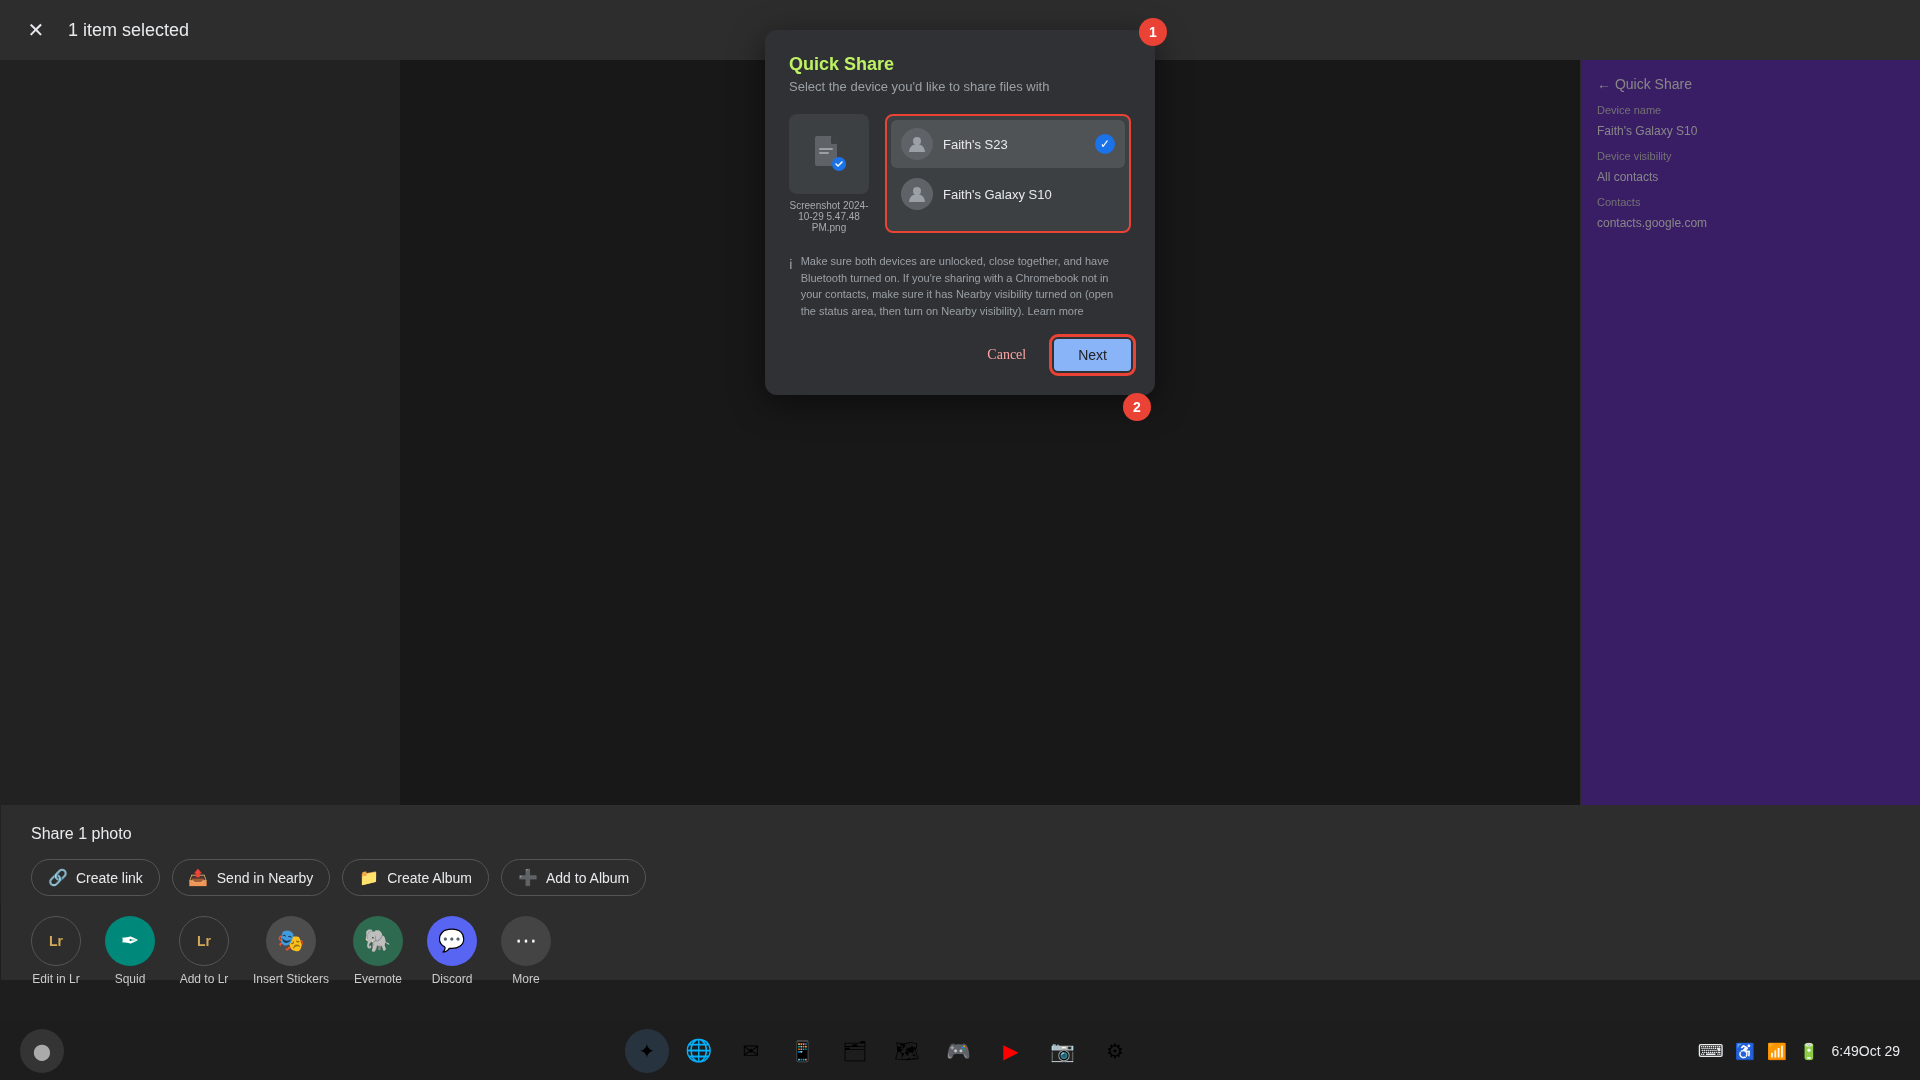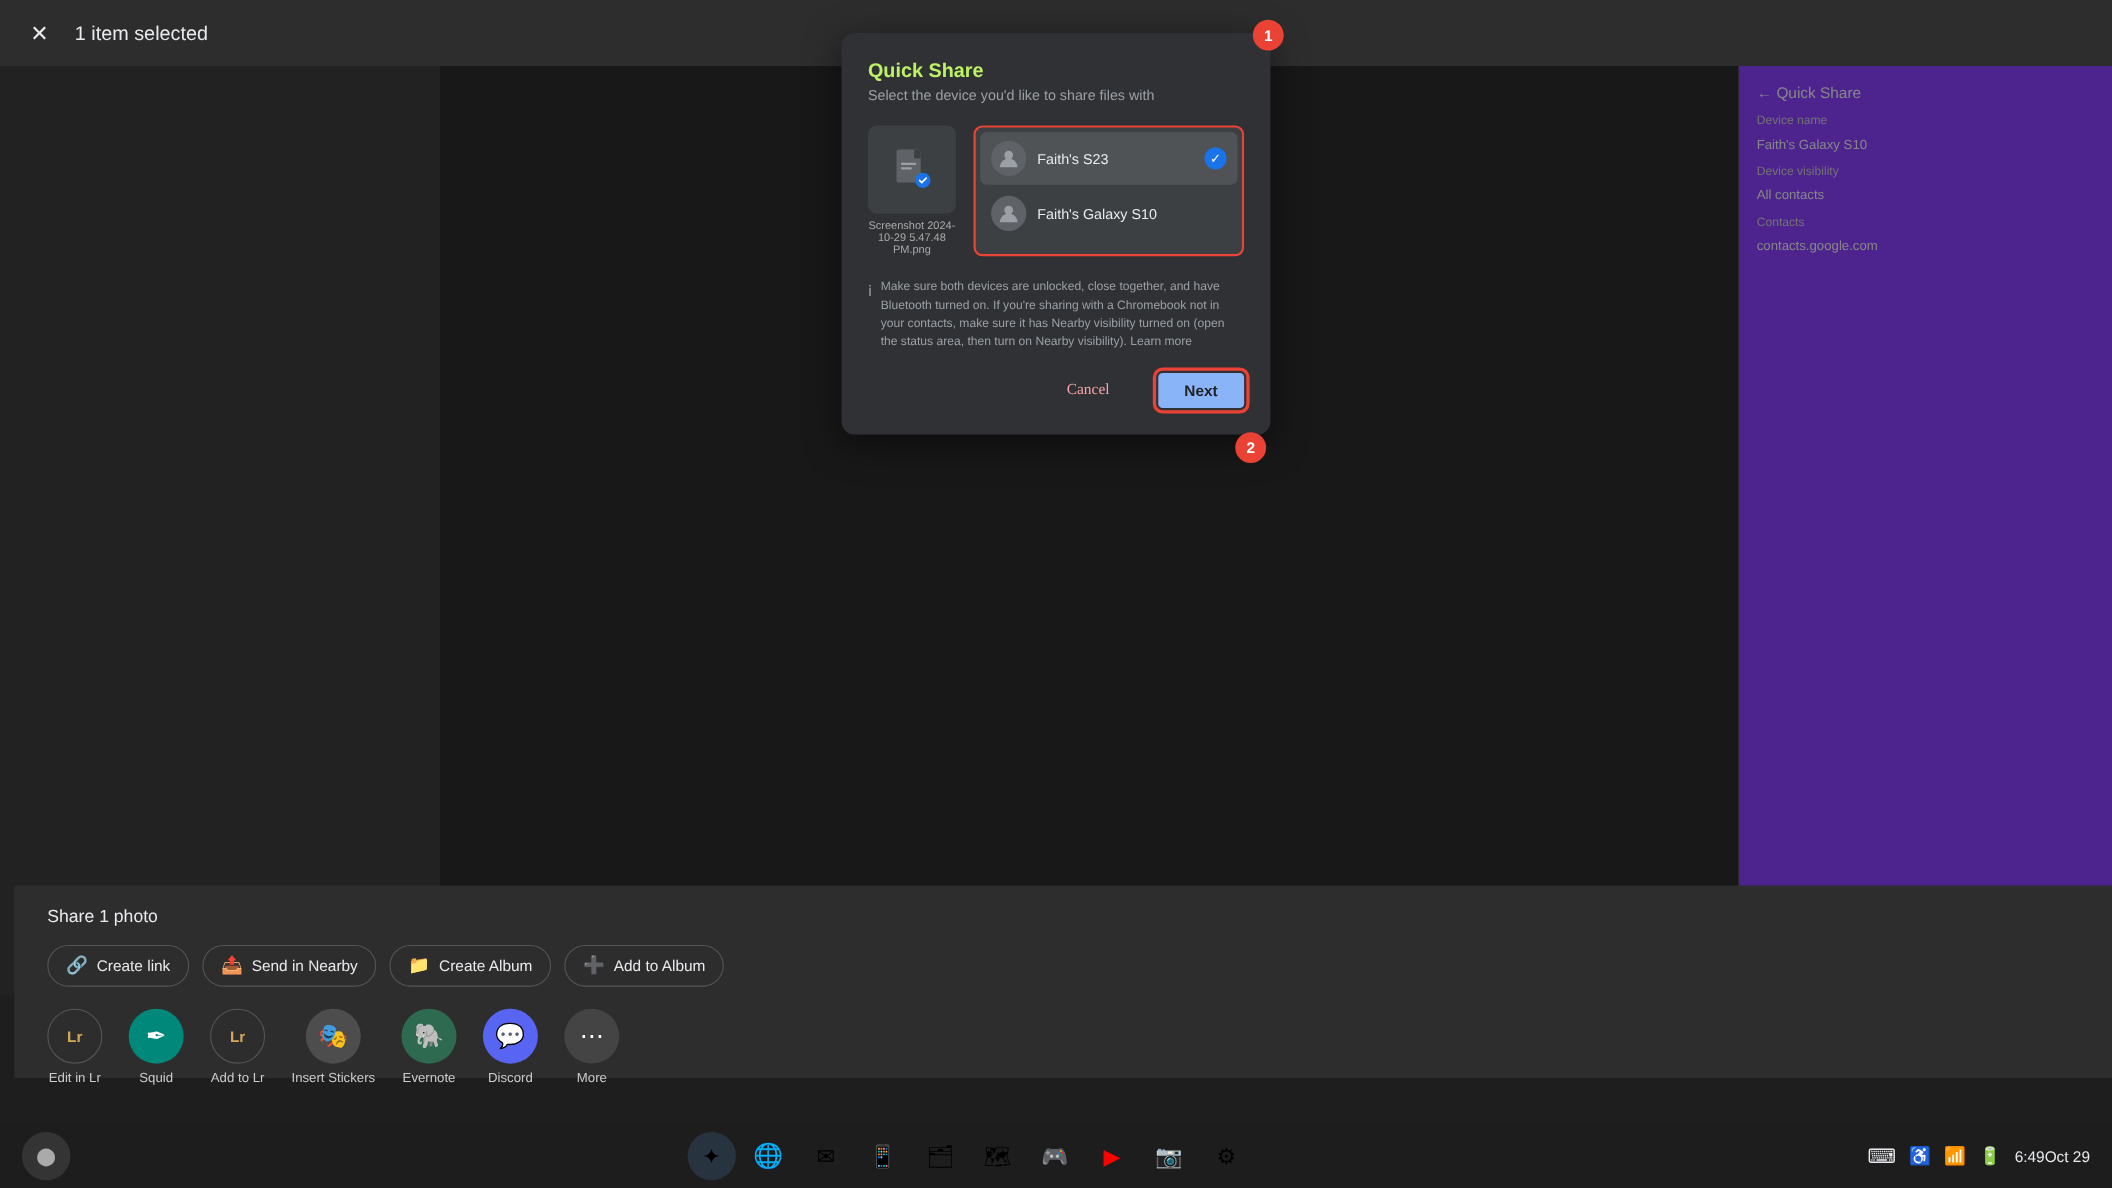--- a/index.html
+++ b/index.html
@@ -47,21 +47,21 @@
     .selection-title {
       color: #e8eaed;
       font-size: 18px;
       font-weight: 400;
     }
 
     
     .share-panel {
       position: absolute;
       bottom: 100px;
-      left: 13px;
+      left: 1px;
       right: 0;
       background: #2d2d2d;
       height: 175px;
       padding: 20px 30px;
     }
 
     .share-title {
       color: #e8eaed;
       font-size: 16px;
       margin-bottom: 16px;
@@ -302,25 +302,24 @@
       font-family: Liberation Serif, serif;
     }
 
     .btn-next {
       padding: 8px 24px;
       background: #8ab4f8;
       color: #202124;
       border: none;
       border-radius: 4px;
       font-size: 14px;
-      font-weight: 700;
+      font-weight: 400;
       cursor: pointer;
       outline: 3px solid #ea4335;
       outline-offset: 2px;
-      margin-left: 16px;
     }
 
     
     .badge-1 {
       position: absolute;
       top: -12px;
       right: -12px;
       width: 28px;
       height: 28px;
       background: #ea4335;
@@ -371,21 +370,21 @@
       bottom: 175px;
       background: #181818;
     }
 
     .bg-settings-panel {
       position: absolute;
       right: 0;
       top: 60px;
       width: 340px;
       bottom: 175px;
-      background: #6d28d9;
+      background: #4c1d95;
       border-left: 1px solid #333;
       opacity: 0.6;
     }
 
     .bg-left-panel {
       position: absolute;
       left: 0;
       top: 60px;
       width: 400px;
       bottom: 175px;

